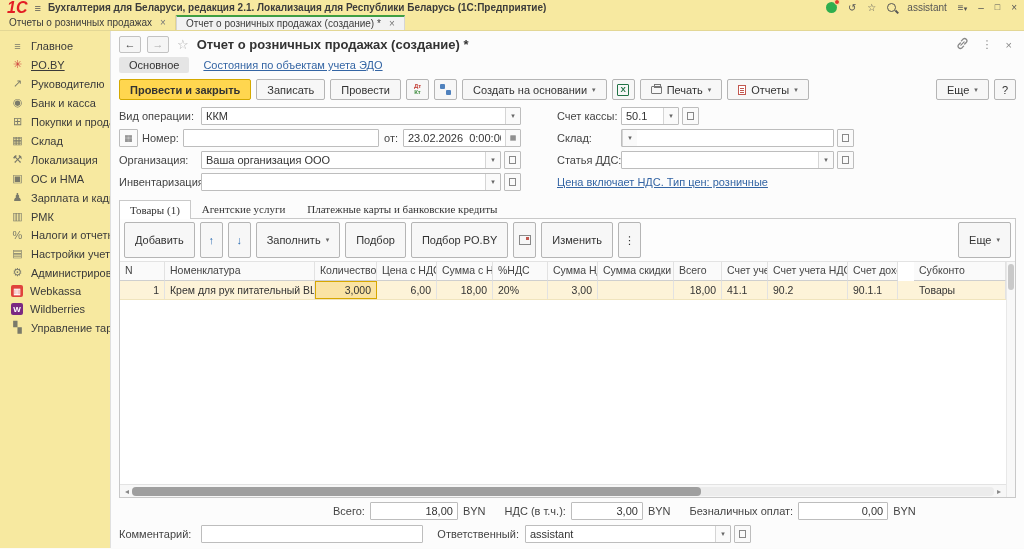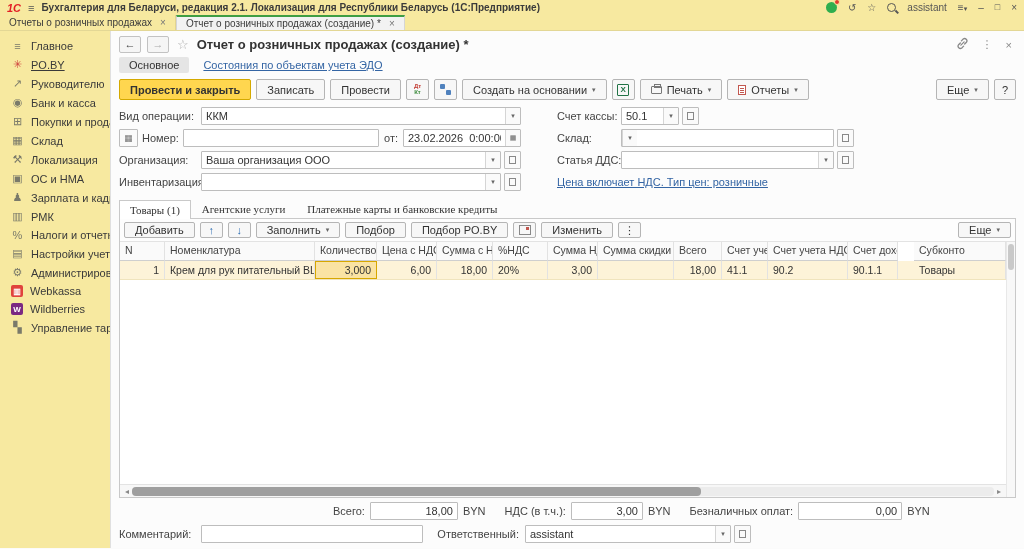--- a/index.html
+++ b/index.html
@@ -1,21 +1,21 @@
 <!DOCTYPE html>
 <html><head>
 <meta charset="utf-8">
 <style>
   * { margin:0; padding:0; box-sizing:border-box; }
   html,body { width:1024px; height:549px; overflow:hidden; }
   body { font-family:"Liberation Sans", sans-serif; font-size:11px; color:#333; background:#fbfbfb; }
 
   
   .titlebar { height:15px; background:#f7e9a0; display:flex; align-items:center; gap:7px; padding:0 7px; font-size:10px; }
-  .logo { color:#e31e24; font-weight:bold; font-style:italic; font-size:11px; }
+  .logo { color:#e31e24; font-weight:bold; font-style:italic; font-size:16px; }
   .burger { color:#555; font-size:11px; cursor:pointer; }
   .win-title { color:#3b3b3b; white-space:nowrap;font-weight:bold; }
   .tb-right { margin-left:auto; display:flex; align-items:center; gap:11px; color:#555; }
   .tb-right > span { cursor:pointer; line-height:1; }
   .notif { position:relative; width:11px; height:11px; background:#2fae4e; border-radius:50%; display:inline-block; }
   .notif .badge { position:absolute; right:-3px; top:-3px; width:6px; height:6px; background:#e03b2f; border-radius:50%; border:1px solid #f7e9a0; }
   .search-ico { position:relative; width:9px; height:9px; border:1.5px solid #555; border-radius:50%; display:inline-block; }
   .search-ico::after { content:""; position:absolute; width:4px; height:1.5px; background:#555; transform:rotate(45deg); right:-4px; bottom:-1px; }
   .svc i { font-style:normal; font-size:7px; color:#555; }
   .restore { font-size:9px; }
@@ -94,21 +94,21 @@
   .combo.wide { width:213px; flex:none; }
 
   
   .ttabs { display:flex; margin:2px 8px 0 8px; align-items:flex-end; }
   .ttab { padding:3px 10px; border:1px solid transparent; border-bottom:none; color:#333; cursor:pointer; white-space:nowrap;font-family:Liberation Serif, serif; }
   .ttab.active { background:#fff; border-color:#c9c9c9; position:relative; top:1px; }
 
   
   .group { margin:0 8px; border:1px solid #c9c9c9; background:#fff; flex:1; display:flex; flex-direction:column; min-height:0; }
   .tbl-toolbar { display:flex; align-items:center; gap:5px; padding:3px 4px; border-bottom:1px solid #e3e3e3; background:#fdfdfd; }
-  .btn.sm { height:16px; }
+  .btn.sm { height:36px; }
   .arr { color:#2f6fb3; font-weight:bold; }
   .scales-ico { width:12px; height:10px; border:1px solid #888; position:relative; }
   .scales-ico::after { content:""; position:absolute; right:1px; top:1px; width:3px; height:3px; background:#c2574f; }
 
   .tablewrap { flex:1; display:flex; min-height:0; }
   .tcols { flex:1; display:flex; flex-direction:column; min-width:0; }
   .tr { display:flex; align-items:stretch; flex:none; }
   .th, .td { padding:2px 5px; font-size:10.5px; white-space:nowrap; overflow:hidden; border-right:1px solid #e2e2e2; }
   .th { color:#444; background:#fafafa; border-bottom:1px solid #cfcfcf; height:19px; }
   .td { height:18px; display:flex; align-items:center; }
@@ -126,21 +126,21 @@
   .vthumb { margin:2px 1px; height:26px; background:#c9c9c9; border-radius:3px; }
   .hscroll { height:13px; flex:none; display:flex; align-items:center; border-top:1px solid #e3e3e3; background:#f7f7f7; padding:0 2px; }
   .hsarr { width:10px; color:#888; font-size:8px; text-align:center; cursor:pointer; flex:none; }
   .htrack { flex:1; height:9px; background:#ececec; border-radius:4px; display:flex; }
   .hthumb { width:66%; height:9px; background:#9f9f9f; border-radius:4px; cursor:grab; }
 
   
   .totals { display:flex; align-items:center; gap:5px; padding:4px 8px 2px 222px; }
   .totals label { color:#444; white-space:nowrap; }
   .tot-inp { width:88px; height:18px; border:1px solid #bdbdbd; border-radius:1px; text-align:right; padding:0 4px; font-family:inherit; font-size:11px; color:#333; }
-  .tot-inp.w70 { width:72px; } .tot-inp.w80 { width:104px; }
+  .tot-inp.w70 { width:72px; } .tot-inp.w80 { width:90px; }
   .cur { color:#444; margin-right:14px; }
   .footer { display:flex; align-items:center; padding:3px 8px 5px 8px; }
   .footer label { color:#444; white-space:nowrap; }
   .cmt { width:222px; margin-left:10px; }
   .resp-lbl { margin-left:14px; }
   .resp { width:206px; margin-left:6px; }
 </style>
 </head>
 <body>
 

